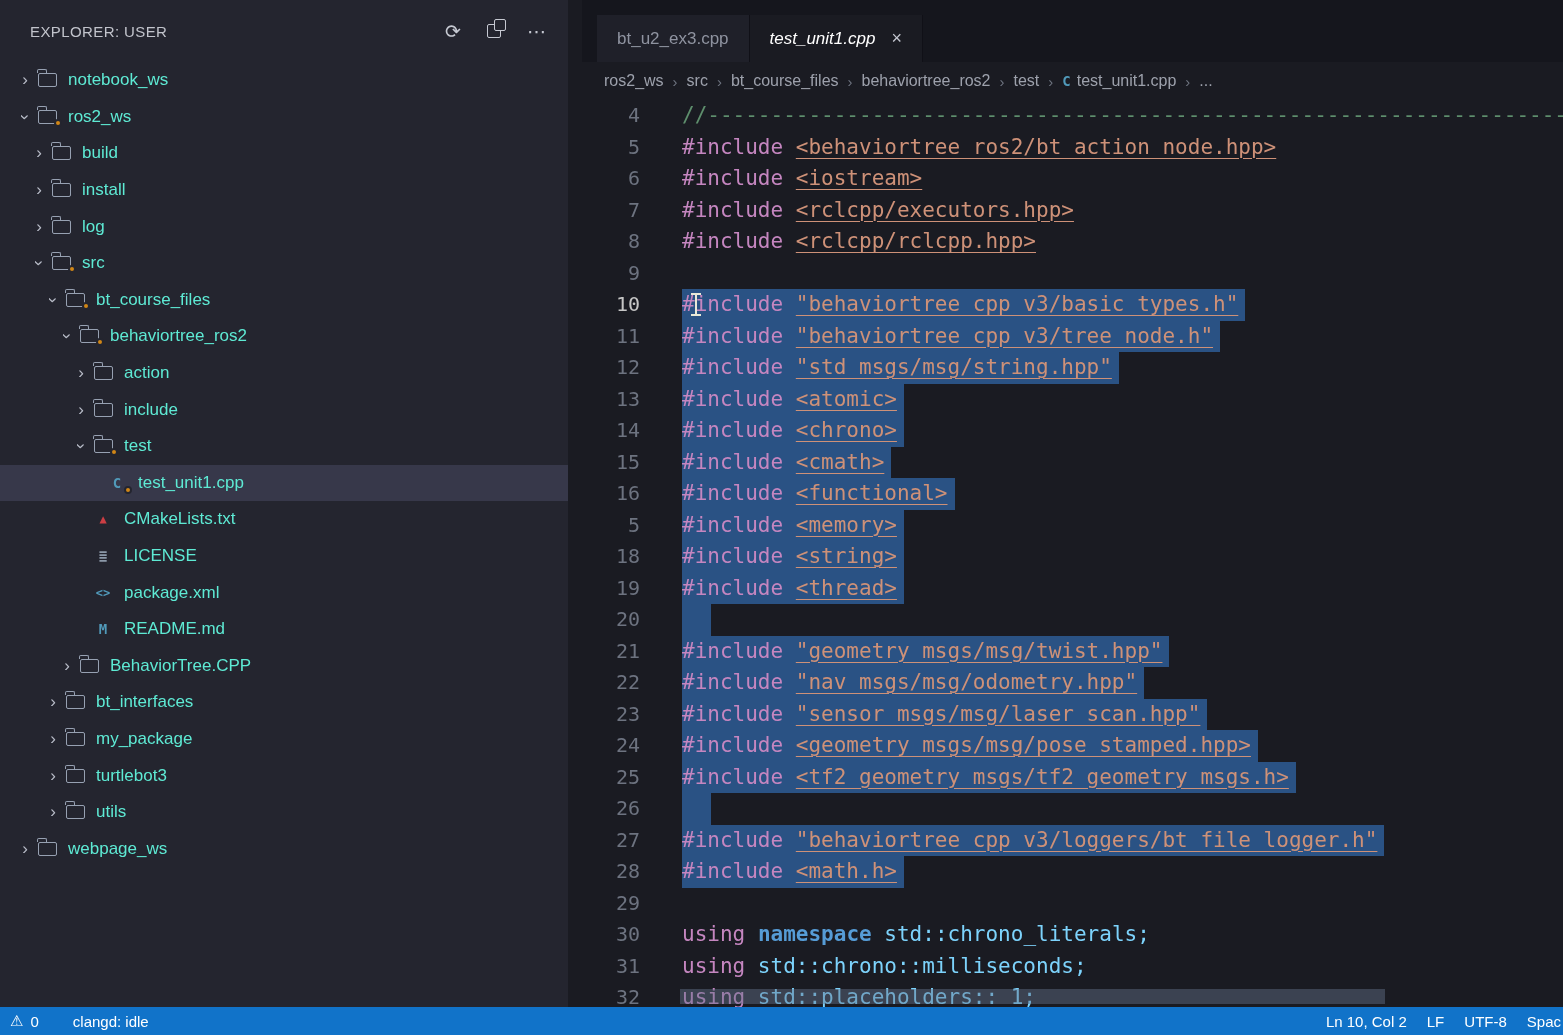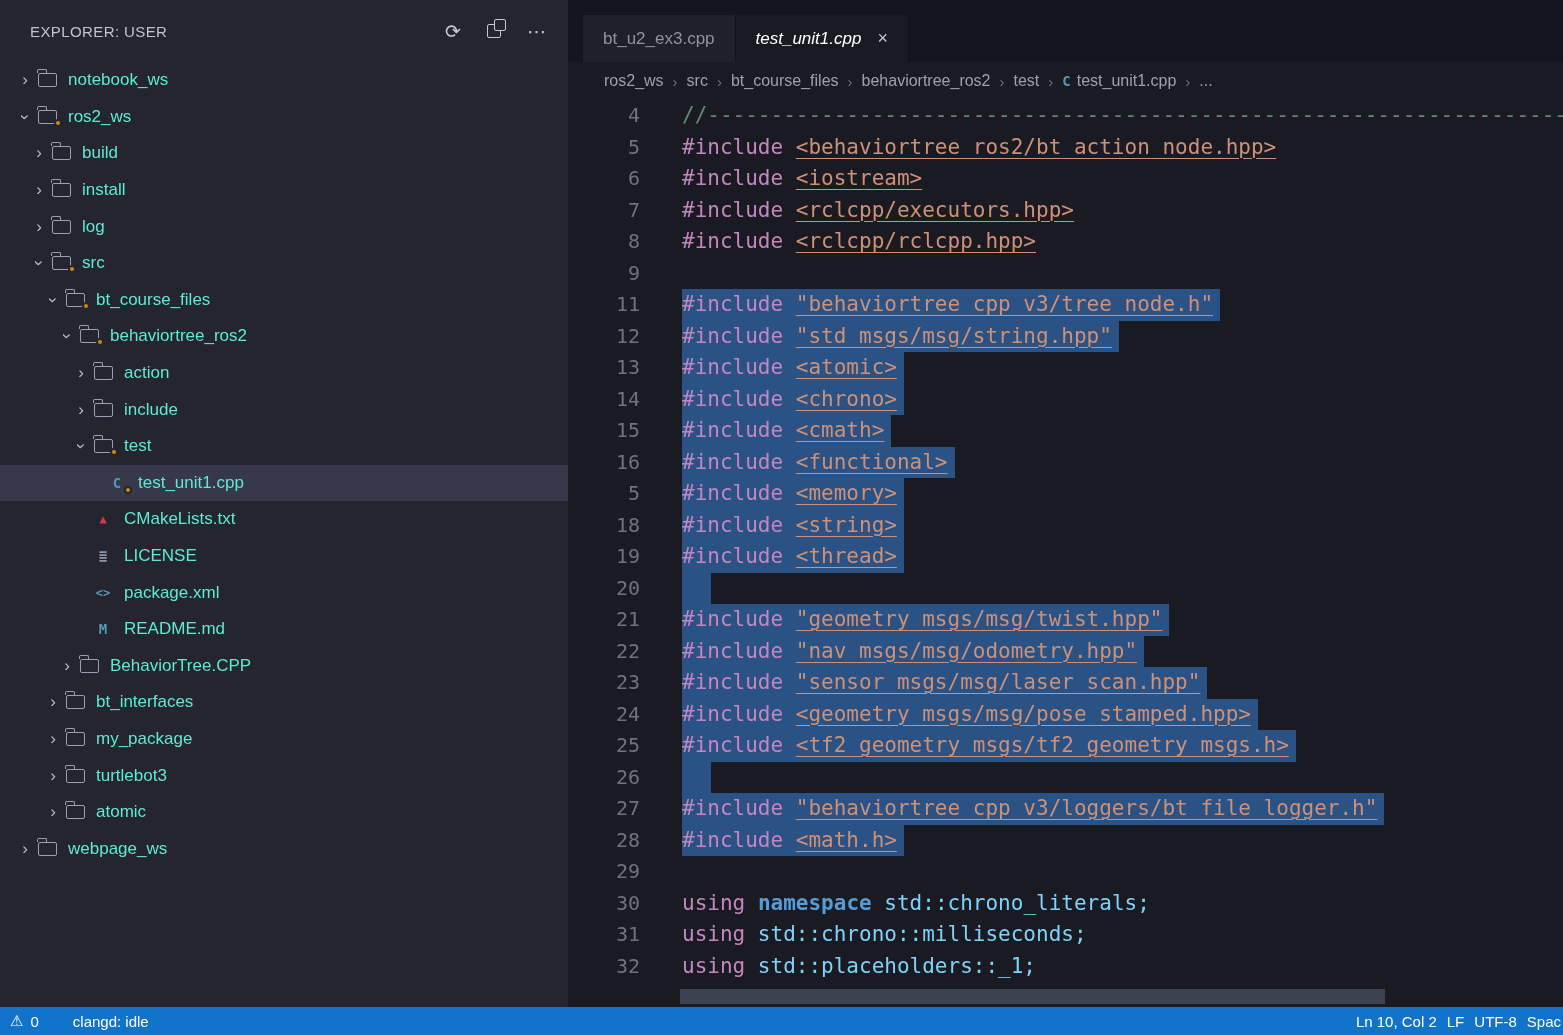--- a/index.html
+++ b/index.html
@@ -30,21 +30,21 @@
                          border:1.5px solid #97a1b2; border-bottom:none; border-radius:2px 2px 0 0; }
   .glyph-icon { font-size:14px; font-weight:bold; font-family:"DejaVu Sans Mono", monospace; }
   .gi-cpp { color:#519aba; } .gi-cmake { color:#cc3e44; font-size:12px; }
   .gi-license { color:#8b98a8; } .gi-xml { color:#519aba; font-size:12px; } .gi-md { color:#519aba; }
   .mod-dot { position:absolute; right:-4px; bottom:-3px; width:8px; height:8px; border-radius:50%;
              background:#d18616; border:2px solid #24252f; }
   .tree-label { color:#5eead4; }
 
   
   .editor-pane { background:#1a1b22; position:relative; overflow:hidden; display:flex; flex-direction:column; }
-  .tab-strip { height:62px; background:#15161d; display:flex; align-items:flex-end; padding-left:15px; flex:0 0 62px; }
+  .tab-strip { height:62px; background:#15161d; display:flex; align-items:flex-end; padding-left:15px; flex:0 0 62px;margin-left:14px; }
   .tab { height:47px; display:flex; align-items:center; padding:0 20px; font-size:17px;
          background:#1f2029; color:#8f93a0; border-right:1px solid #101017; cursor:pointer; }
   .tab.active { background:#1a1b22; color:#ffffff; font-style:italic; }
   .tab-close { margin-left:16px; font-style:normal; font-size:18px; color:#c3c6cf; cursor:pointer; }
 
   .breadcrumb { height:38px; display:flex; align-items:center; padding-left:36px; gap:9px;
                 font-size:16px; color:#9da1ac; flex:0 0 38px; }
   .bc-sep { color:#6e7480; font-size:15px; }
   .bc-item { cursor:pointer; display:inline-flex; align-items:center; gap:6px; }
   .bc-cpp-icon { color:#519aba; font-family:"DejaVu Sans Mono", monospace; font-weight:bold; font-size:14px; }
@@ -70,21 +70,21 @@
 
   .hscrollbar { position:absolute; bottom:3px; left:112px; width:705px; height:15px;
                 background:rgba(100,115,140,.45); cursor:pointer; }
 
   
   .status-bar { grid-column:1 / span 2; background:#1173c9; color:#ffffff; display:flex;
                 align-items:center; justify-content:space-between; font-size:15px; overflow:hidden; }
   .sb-left { display:flex; align-items:center; gap:10px; padding-left:10px; }
   .sb-warn { display:flex; align-items:center; gap:7px; cursor:pointer; }
   .sb-lang { margin-left:24px; cursor:pointer; }
-  .sb-right { display:flex; align-items:center; gap:10px; padding-right:2px; }
+  .sb-right { display:flex; align-items:center; gap:20px; padding-right:2px; }
   .sb-item { cursor:pointer; white-space:nowrap; }
 </style>
 </head>
 <body>
 
 <div class="app">
 
   <aside class="sidebar">
     <div class="explorer-header">
       <span class="explorer-title">EXPLORER: USER</span>
@@ -241,21 +241,21 @@
           <span class="tree-icon-wrap">
             <span class="icon-folder"></span>
           </span>
           <span class="tree-label">turtlebot3</span>
         </div>
         <div class="tree-row" style="padding-left: 42px;">
           <span class="chev">›</span>
           <span class="tree-icon-wrap">
             <span class="icon-folder"></span>
           </span>
-          <span class="tree-label">atomic</span>
+          <span class="tree-label">utils</span>
         </div>
         <div class="tree-row" style="padding-left: 14px;">
           <span class="chev">›</span>
           <span class="tree-icon-wrap">
             <span class="icon-folder"></span>
           </span>
           <span class="tree-label">webpage_ws</span>
         </div>
       </div>
   </aside>
@@ -300,20 +300,21 @@
           <span>...</span>
         </span>
       </div>
     <div class="code-area">
         <div class="code-line"><span class="gutter">4</span><span class="line-content"><span class="tok-cmt">//------------------------------------------------------------------------</span></span></div>
         <div class="code-line"><span class="gutter">5</span><span class="line-content"><span class="tok-kw">#include </span><span class="tok-inc">&lt;behaviortree_ros2/bt_action_node.hpp&gt;</span></span></div>
         <div class="code-line"><span class="gutter">6</span><span class="line-content"><span class="tok-kw">#include </span><span class="tok-inc">&lt;iostream&gt;</span></span></div>
         <div class="code-line"><span class="gutter">7</span><span class="line-content"><span class="tok-kw">#include </span><span class="tok-inc">&lt;rclcpp/executors.hpp&gt;</span></span></div>
         <div class="code-line"><span class="gutter">8</span><span class="line-content"><span class="tok-kw">#include </span><span class="tok-inc">&lt;rclcpp/rclcpp.hpp&gt;</span></span></div>
         <div class="code-line"><span class="gutter">9</span><span class="line-content"></span></div>
+        <div class="code-line"><span class="gutter active">10</span><span class="line-content sel"><span class="tok-kw">#include </span><span class="tok-inc">"behaviortree_cpp_v3/basic_types.h"</span><span class="ibeam"></span></span></div>
         <div class="code-line"><span class="gutter">11</span><span class="line-content sel"><span class="tok-kw">#include </span><span class="tok-inc">"behaviortree_cpp_v3/tree_node.h"</span></span></div>
         <div class="code-line"><span class="gutter">12</span><span class="line-content sel"><span class="tok-kw">#include </span><span class="tok-inc">"std_msgs/msg/string.hpp"</span></span></div>
         <div class="code-line"><span class="gutter">13</span><span class="line-content sel"><span class="tok-kw">#include </span><span class="tok-inc">&lt;atomic&gt;</span></span></div>
         <div class="code-line"><span class="gutter">14</span><span class="line-content sel"><span class="tok-kw">#include </span><span class="tok-inc">&lt;chrono&gt;</span></span></div>
         <div class="code-line"><span class="gutter">15</span><span class="line-content sel"><span class="tok-kw">#include </span><span class="tok-inc">&lt;cmath&gt;</span></span></div>
         <div class="code-line"><span class="gutter">16</span><span class="line-content sel"><span class="tok-kw">#include </span><span class="tok-inc">&lt;functional&gt;</span></span></div>
         <div class="code-line"><span class="gutter">5</span><span class="line-content sel"><span class="tok-kw">#include </span><span class="tok-inc">&lt;memory&gt;</span></span></div>
         <div class="code-line"><span class="gutter">18</span><span class="line-content sel"><span class="tok-kw">#include </span><span class="tok-inc">&lt;string&gt;</span></span></div>
         <div class="code-line"><span class="gutter">19</span><span class="line-content sel"><span class="tok-kw">#include </span><span class="tok-inc">&lt;thread&gt;</span></span></div>
         <div class="code-line"><span class="gutter">20</span><span class="line-content sel-empty"></span></div>

